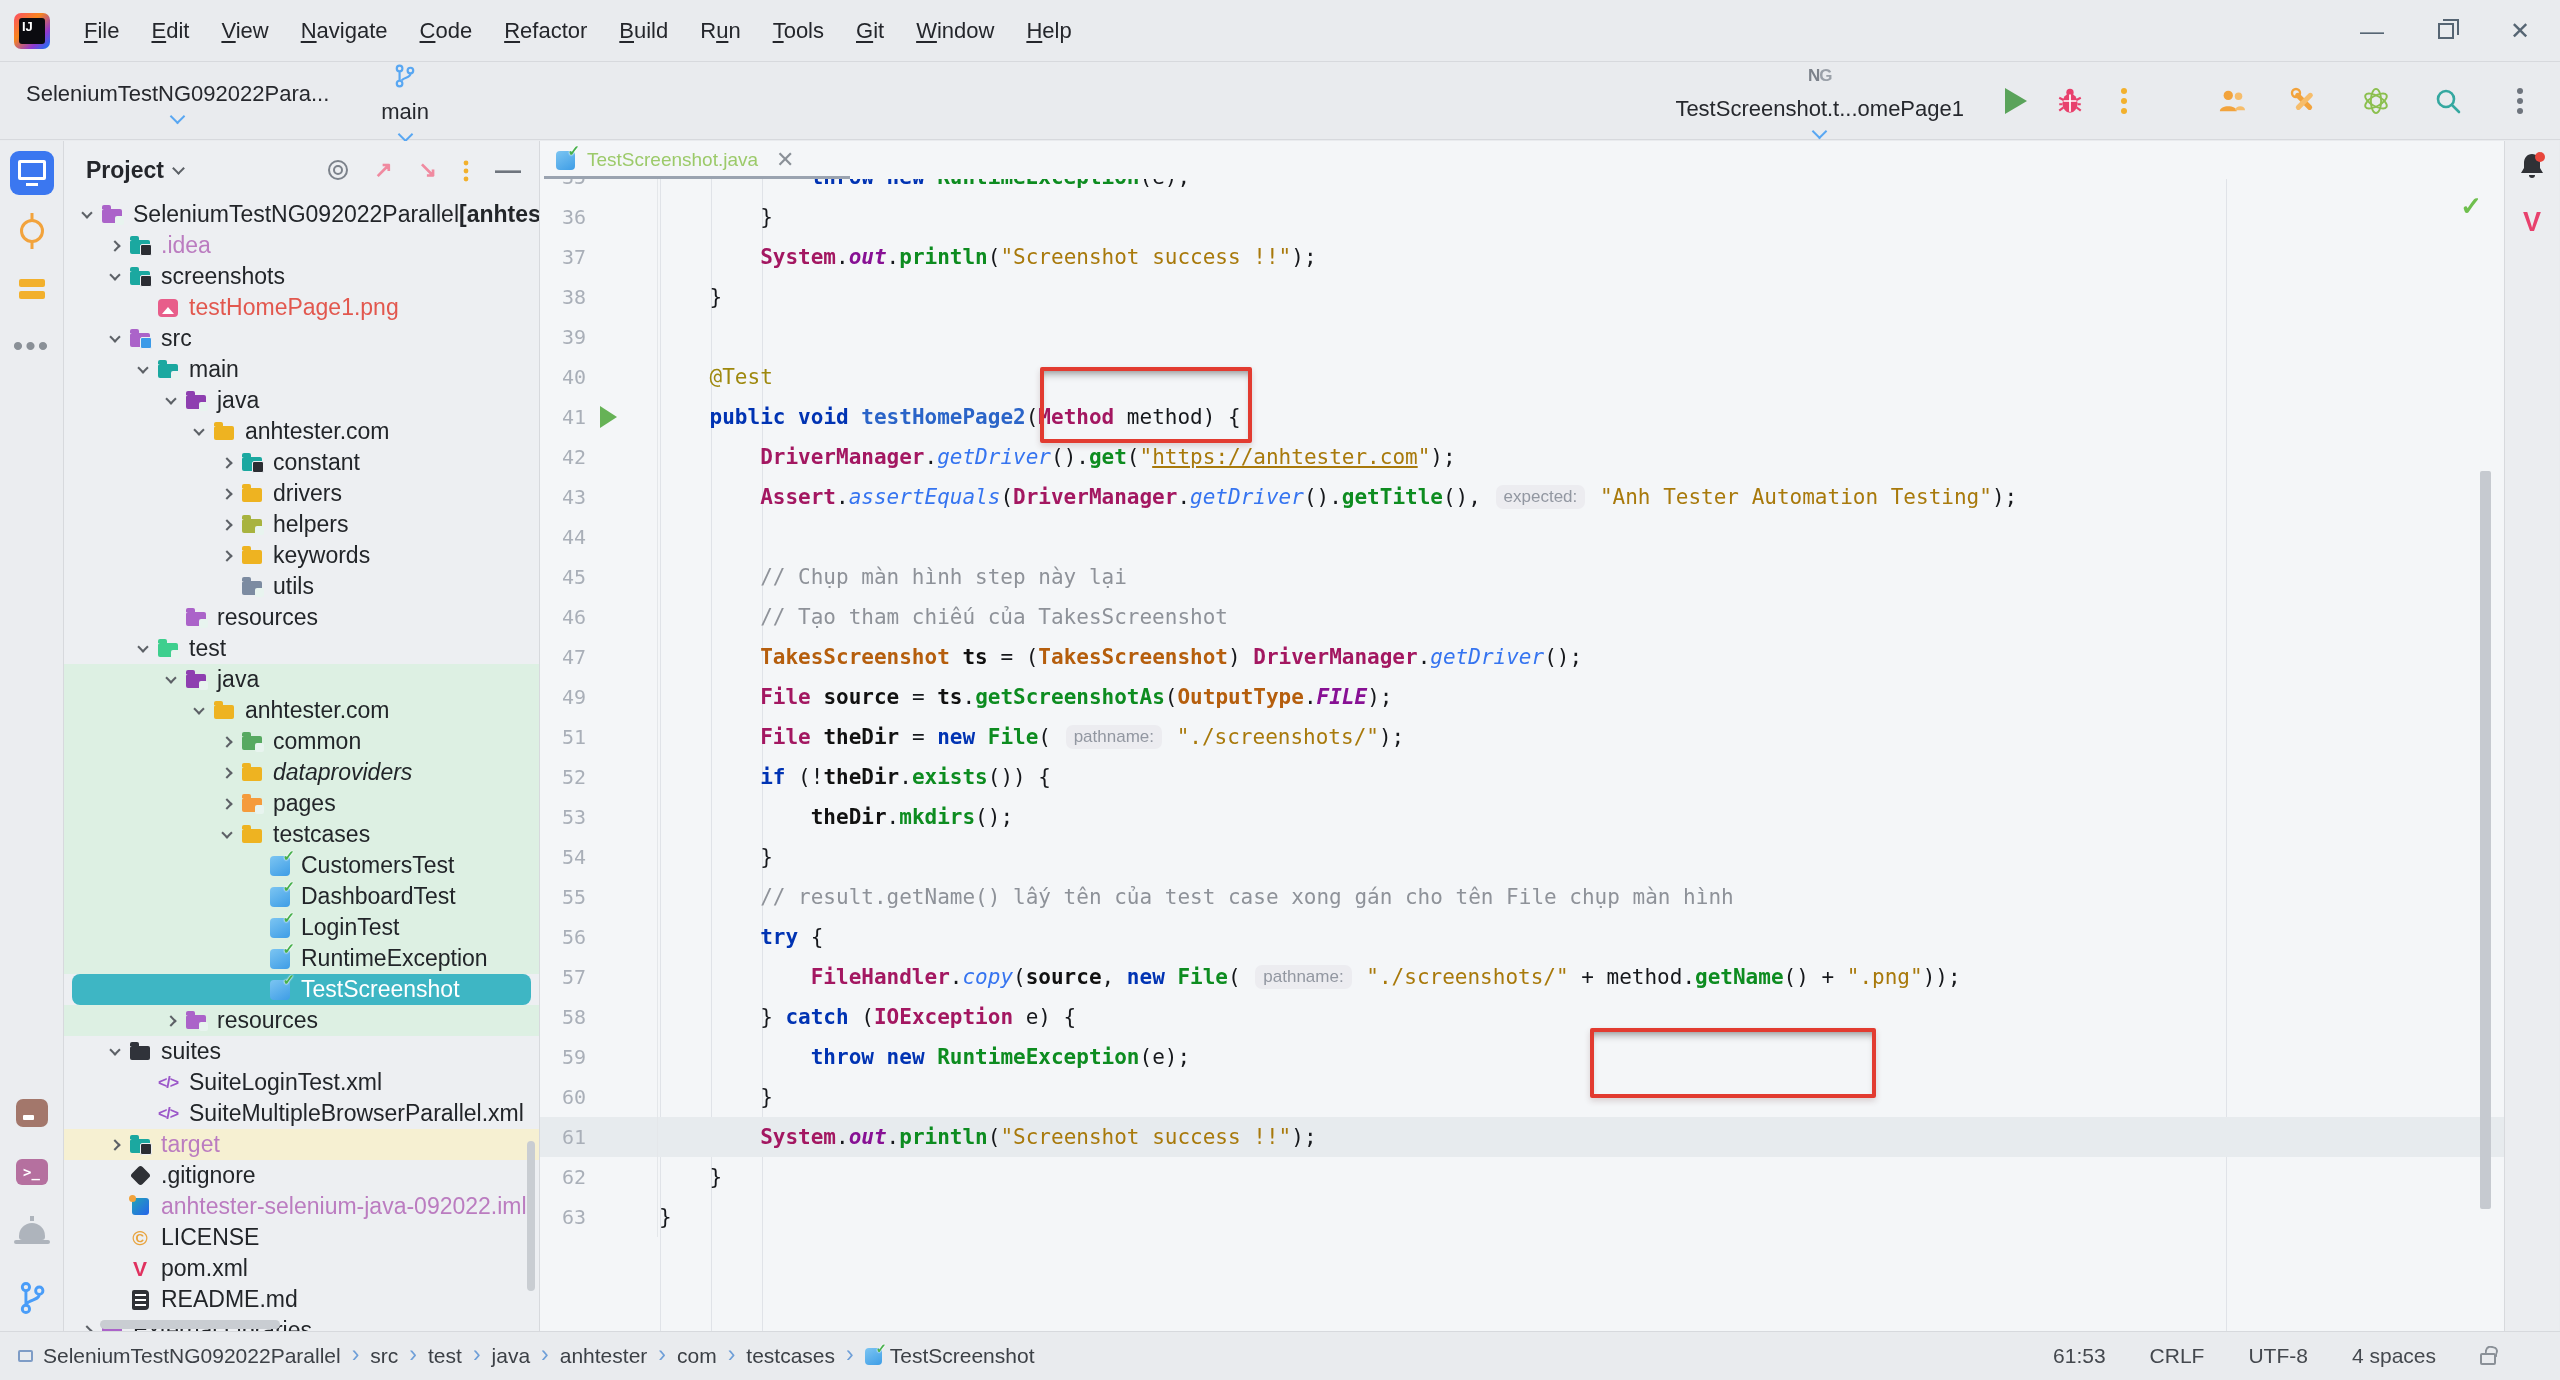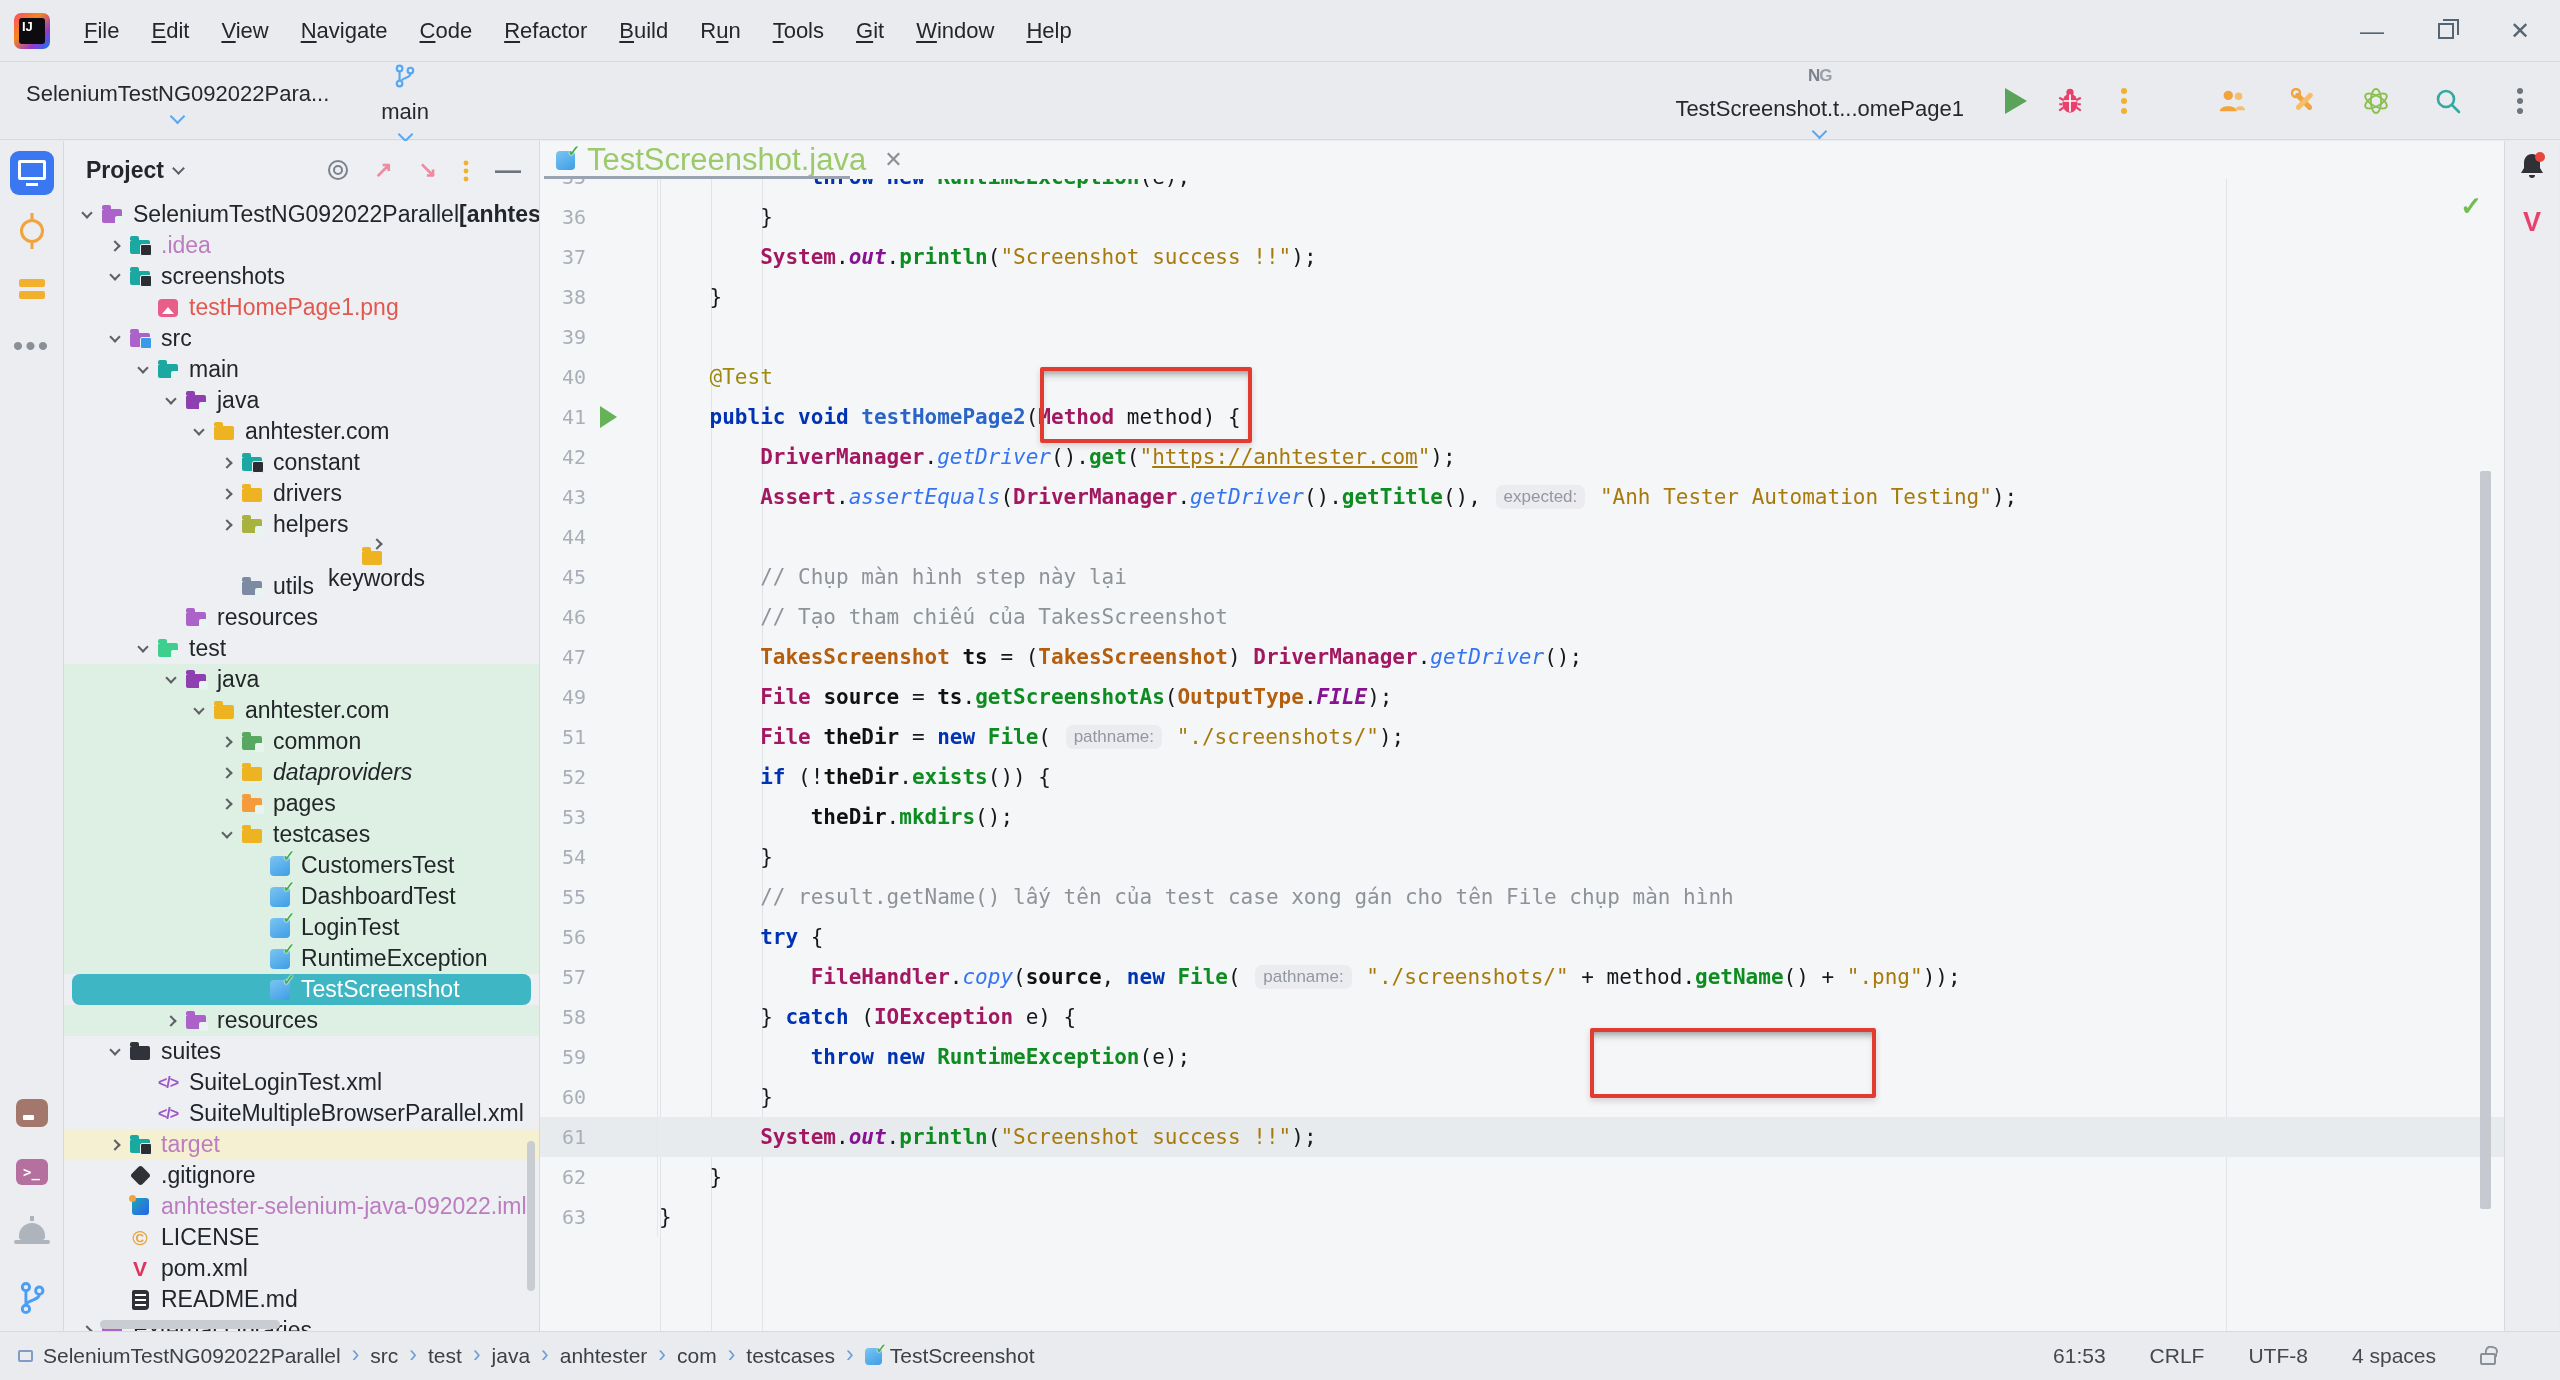--- a/index.html
+++ b/index.html
@@ -115,21 +115,21 @@
   .ic-book { width:17px; height:20px; background:#2f3136; border-radius:2px 4px 4px 2px; position:relative; }
   .ic-book::after { content:""; position:absolute; left:3px; top:4px; width:11px; height:2px; background:#fff; box-shadow:0 5px 0 #fff, 0 10px 0 #fff; }
   .tree-vscroll { position:absolute; right:4px; top:1000px; width:8px; height:150px; background:#c9cdd2; border-radius:4px; }
   .tree-hscroll { position:absolute; left:36px; bottom:2px; width:180px; height:9px; background:#c9cdd2; border-radius:5px; }
 
   
   .editor-area { width:1964px; position:relative; background:#f4f6f8; }
   .tabbar { position:absolute; left:0; top:0; right:0; height:38px; background:#f4f6f8; display:flex; align-items:center; }
   .tab { display:flex; align-items:center; gap:12px; padding:0 16px 0 16px; height:38px; position:relative; }
   .tab .ic-cls { width:19px; height:19px; }
-  .tab-label { font-size:31px; color:#9cca6a; }
+  .tab-label { font-size:19px; color:#9cca6a; }
   .tab-close { color:#8a9097; font-size:22px; margin-left:6px; }
   .tab-underline { position:absolute; left:4px; bottom:-4px; width:306px; height:7px; background:#9aa3b0; }
   .tab-kebab { position:absolute; right:36px; top:8px; }
   .editor-body { position:absolute; left:0; top:38px; right:0; bottom:0; overflow:hidden; background:#f4f6f8; }
   .guide { position:absolute; top:0; bottom:0; width:1px; background:#e0e3e8; }
   .lines { position:relative; top:-22px; }
   .cl { height:40px; display:flex; align-items:center; font-family:"DejaVu Sans Mono",monospace; font-size:21px; }
   .cl.caret { background:#e7ebee; }
   .gnum { width:52px; flex:none; text-align:right; padding-right:6px; color:#a9afb8; font-size:20px; }
   .gslot { width:66px; flex:none; display:flex; align-items:center; padding-left:8px; border-right:1px solid #e4e7ea; align-self:stretch; }
@@ -407,21 +407,21 @@
           </div>
           <div class="trow" style="padding-left: 150px;">
             <span class="chevbox">
               <span class="chev right"></span>
             </span>
             <span class="icb">
               <span class="fol f-olive wh"></span>
             </span>
             <span>helpers</span>
           </div>
-          <div class="trow" style="padding-left: 150px; flex-direction: column;">
+          <div class="trow" style="padding-left: 150px;">
             <span class="chevbox">
               <span class="chev right"></span>
             </span>
             <span class="icb">
               <span class="fol f-yellow"></span>
             </span>
             <span>keywords</span>
           </div>
           <div class="trow" style="padding-left: 150px;">
             <span class="chevbox"></span>

